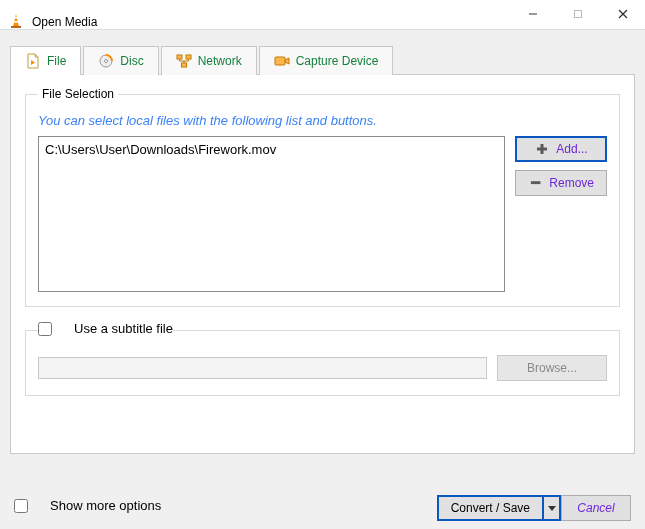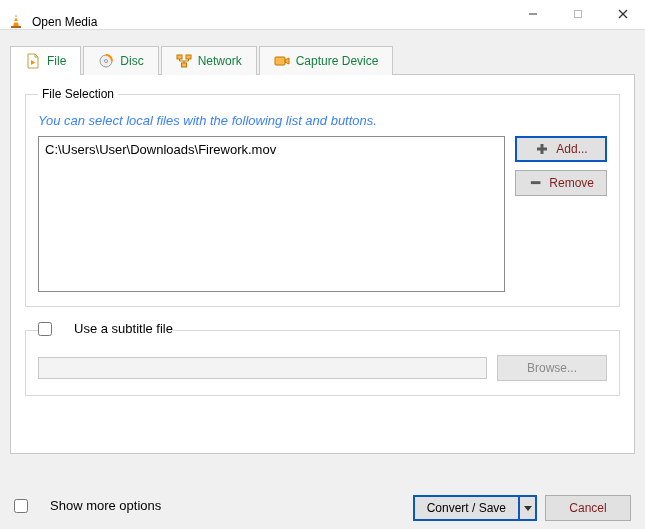--- a/index.html
+++ b/index.html
@@ -127,21 +127,21 @@
   .btn {
     display: inline-flex;
     align-items: center;
     justify-content: center;
     gap: 6px;
     height: 26px;
     padding: 0 12px;
     background: #e1e1e1;
     border: 1px solid #adadad;
     font-size: 12px;
-    color: #7f1d1d;
+    color: #6d28d9;
     white-space: nowrap;
   }
   .btn.primary-outline {
     border: 2px solid #0a57c2;
   }
   .btn.disabled {
     color: #8a8a8a;
     background: #e6e6e6;
     border-color: #c8c8c8;
   }
@@ -178,21 +178,21 @@
     position: absolute;
     left: 14px;
     top: 468px;
   }
 
   .footer {
     position: absolute;
     right: 14px;
     bottom: 8px;
     display: flex;
-    gap: 8px;
+    gap: 0;
     align-items: stretch;
   }
   .splitbtn {
     display: flex;
   }
   .splitbtn .main {
     border: 2px solid #0a57c2;
     border-right: 1px solid #0a57c2;
     background: #e1e1e1;
     padding: 0 12px;
@@ -349,18 +349,18 @@
         <span>Convert / Save</span>
       </div>
       <div class="drop">
         <span>
           <svg width="8" height="8" viewBox="0 0 8 8">
               <polygon points="0,2 8,2 4,7" fill="#333"></polygon>
             </svg>
         </span>
       </div>
     </div>
-    <div class="btn" style="width:86px;">
+    <div class="btn" style="width:70px;font-style:italic;">
       <span>Cancel</span>
     </div>
   </div>
 
 </div>
 
 </body></html>

